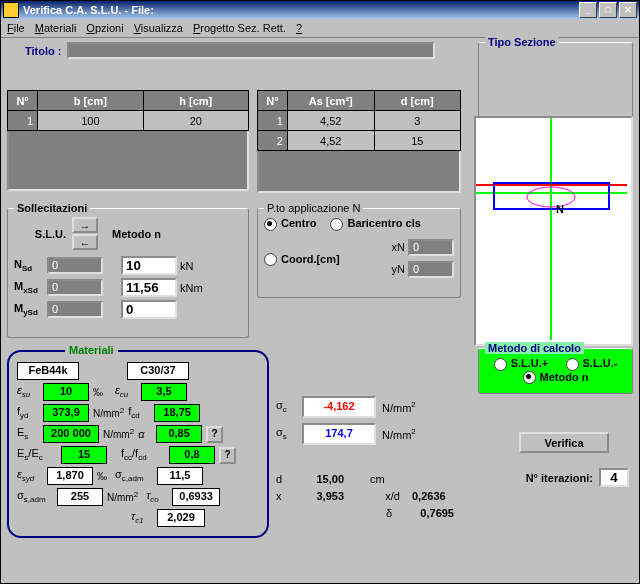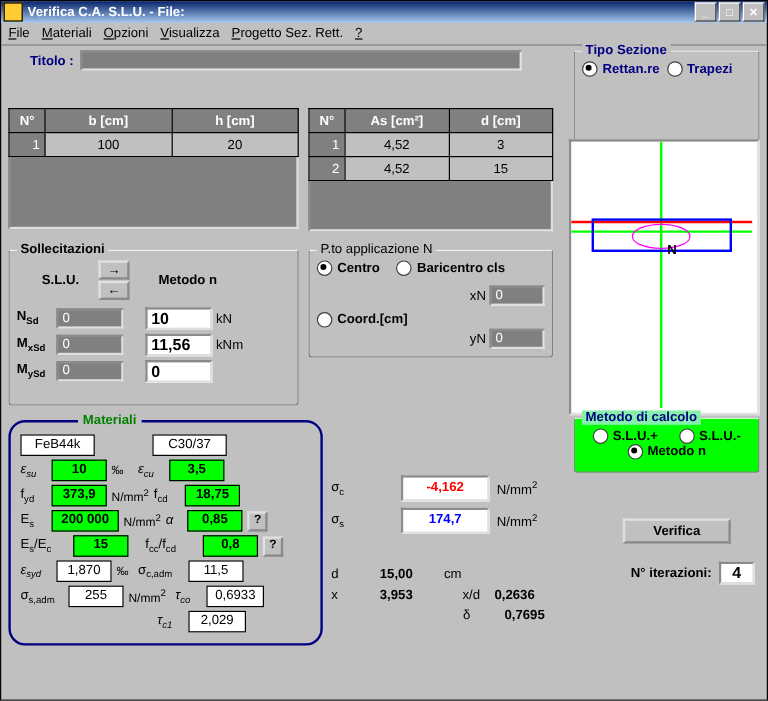--- a/index.html
+++ b/index.html
@@ -37,27 +37,27 @@
   
   .mcal{position:absolute;right:6px;top:310px;width:155px;height:46px;background:#00ff00;}
   .mcal .lg{background:#86efac;color:#000080;}
   
   .soll .arrowbtn{width:22px;height:12px;border:2px outset #dfdfdf;background:#c0c0c0;display:flex;align-items:center;justify-content:center;font-weight:bold;}
   .inlab{display:flex;align-items:center;gap:3px;margin-bottom:3px;}
   sub,sup{font-size:8px;}
   
   .mat{border:2px solid #000080;border-radius:14px;padding:10px 8px 6px;position:relative;background:#c0c0c0;}
   .mat>.lg{position:absolute;top:-8px;left:56px;background:#c0c0c0;color:#008000;font-weight:bold;padding:0 4px;}
-  .mat .boxw{display:inline-block;border:1px solid #000;background:#fff;min-width:44px;text-align:center;height:16px;line-height:15px;font-weight:normal;}
+  .mat .boxw{display:inline-block;border:1px solid #000;background:#fff;min-width:44px;text-align:center;height:16px;line-height:15px;font-weight:bold;}
   .mat .boxg{display:inline-block;border:1px solid #000;background:#00ff00;min-width:44px;text-align:center;height:16px;line-height:15px;font-weight:bold;}
   .mat .unit{font-size:10px;}
   .mat .row{display:flex;align-items:center;gap:4px;margin-bottom:3px;}
   .qmark{display:inline-block;width:13px;height:13px;border:2px outset #dfdfdf;background:#c0c0c0;text-align:center;line-height:11px;font-weight:bold;font-size:10px;}
   .sigmarow{display:flex;align-items:center;gap:6px;margin-bottom:5px;}
-  .sigbox{border:2px inset #dfdfdf;background:#fff;width:70px;height:18px;line-height:16px;text-align:center;font-weight:bold;margin-left:32px;}
+  .sigbox{border:2px inset #dfdfdf;background:#fff;width:70px;height:18px;line-height:16px;text-align:center;font-weight:bold;}
 </style>
 </head>
 <body>
 
 <div class="window">
   <div class="titlebar">
     <span class="ticon"></span>
     <span>Verifica C.A. S.L.U. - File:</span>
     <span class="tbtns">
       <span class="tbtn">_</span>
@@ -77,30 +77,20 @@
   <div class="content">
 
     <div class="titolo-row">
       <span style="font-weight:bold;color:#000080;padding-left:18px">Titolo :</span>
       <div class="txt" style="width:368px"></div>
     </div>
 
 
     <div class="grp tipo">
       <span class="lg" style="color:#000080">Tipo Sezione</span>
-      <div class="row">
-        <div class="cell">
-            <span class="radio sel"></span>
-            <span>Rettan.re</span>
-          </div>
-        <div class="cell">
-            <span class="radio"></span>
-            <span>Trapezi</span>
-          </div>
-      </div>
     </div>
 
     <div style="position:absolute;left:6px;top:52px;width:242px;">
       <table class="gtab" style="width:100%">
         <tbody>
             <tr>
               <th style="width:28px">N°</th>
               <th style="width:107px">b [cm]</th>
               <th style="width:107px">h [cm]</th>
             </tr>
@@ -143,21 +133,21 @@
         <line x1="0" y1="75" x2="151" y2="75" stroke="#00ff00" stroke-width="2"></line>
         <line x1="0" y1="67" x2="151" y2="67" stroke="#ff0000" stroke-width="2"></line>
         <rect x="18" y="65" width="115" height="26" fill="none" stroke="#0000ff" stroke-width="2"></rect>
         <ellipse cx="75" cy="79" rx="24" ry="10" fill="none" stroke="#ff00ff"></ellipse>
       </svg>
       <span style="position:absolute;left:80px;top:85px;font-weight:bold">N</span>
     </div>
 
     <div class="grp soll" style="position:absolute;left:6px;top:170px;width:242px;height:130px;">
       <span class="lg">Sollecitazioni</span>
-      <div style="display:flex;align-items:center;gap:16px;margin-bottom:6px;">
+      <div style="display:flex;align-items:center;gap:6px;margin-bottom:6px;">
         <span style="font-weight:bold;width:52px;text-align:right">S.L.U.</span>
         <div style="display:flex;flex-direction:column;gap:1px">
           <span class="arrowbtn">→</span>
           <span class="arrowbtn">←</span>
         </div>
         <span style="font-weight:bold;margin-left:8px">Metodo n</span>
       </div>
       <div class="inlab">
         <span style="width:30px;font-weight:bold">N<sub>Sd</sub></span>
         <div class="txt" style="width:56px;text-align:left;color:#fff">0</div>
@@ -181,21 +171,21 @@
     </div>
 
     <div class="grp" style="position:absolute;left:256px;top:170px;width:204px;height:90px;">
       <span class="lg" style="font-weight:normal">P.to applicazione N</span>
       <div style="display:flex;gap:14px;margin-bottom:8px">
         <span><span class="radio sel"></span><b>Centro</b></span>
         <span><span class="radio"></span><b>Baricentro cls</b></span>
       </div>
       <div style="display:flex;align-items:center;gap:8px">
        <span><span class="radio"></span><b>Coord.[cm]</b></span>
-       <div style="margin-left:auto;display:flex;flex-direction:column;gap:16px">
+       <div style="margin-left:auto;display:flex;flex-direction:column;gap:2px">
          <div class="inlab">
               <span style="width:18px;text-align:right">xN</span>
               <div class="txt" style="width:46px;color:#fff">0</div>
             </div>
          <div class="inlab">
               <span style="width:18px;text-align:right">yN</span>
               <div class="txt" style="width:46px;color:#fff">0</div>
             </div>
        </div>
       </div>

